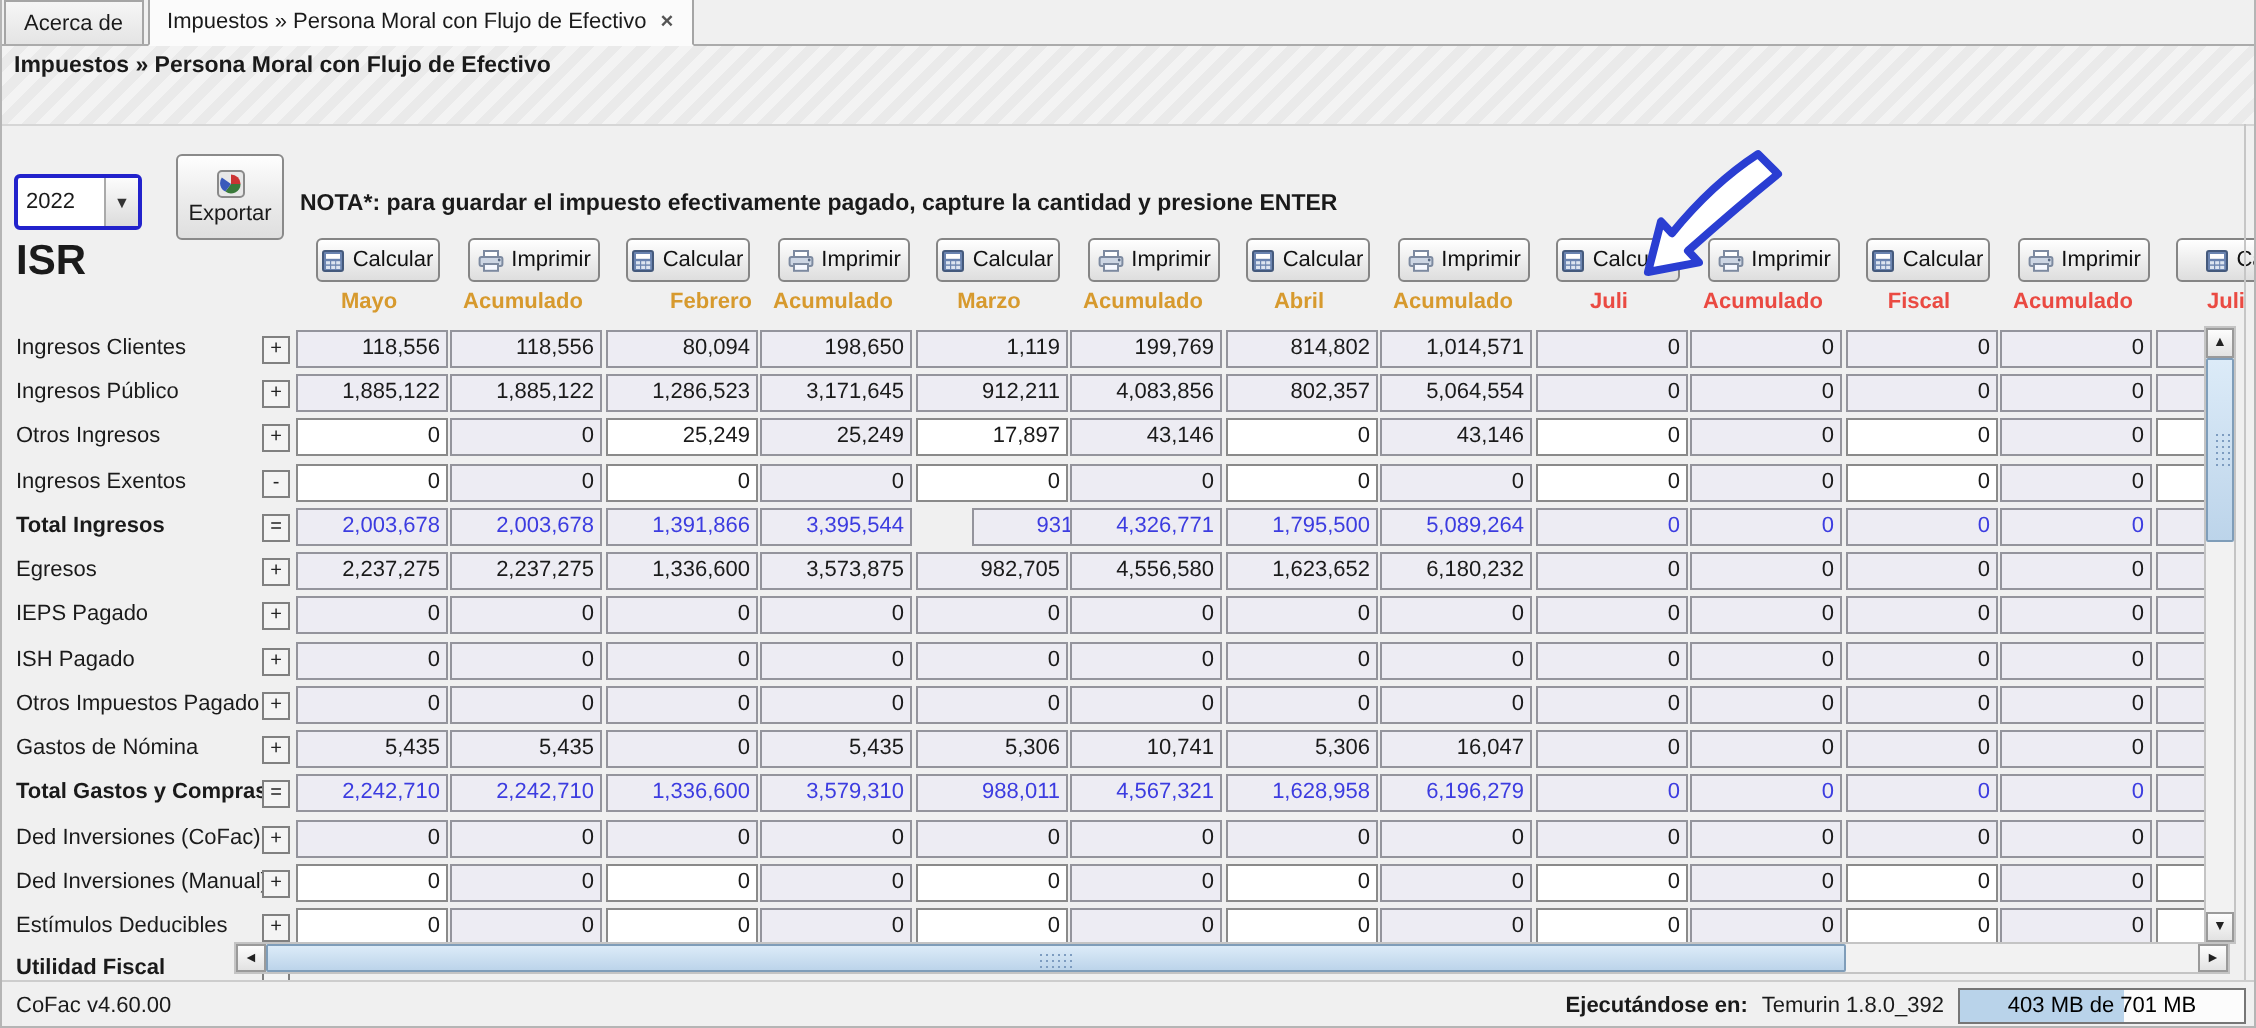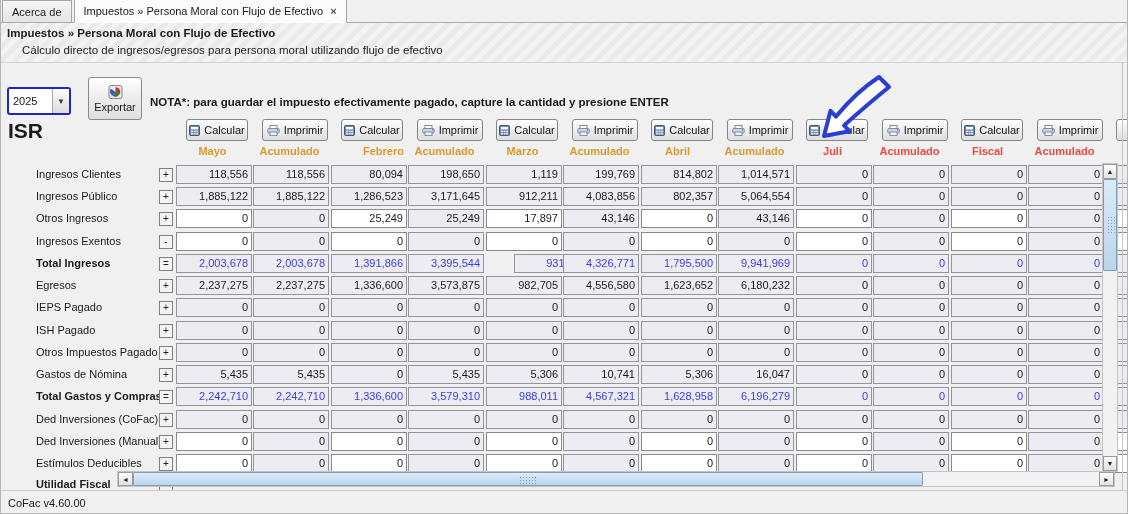--- a/index.html
+++ b/index.html
@@ -19,21 +19,21 @@
   .hdr .subtitle{position:absolute;left:22px;top:22px;font-size:11.5px;color:#222;}
   
   .combo{position:absolute;left:7px;top:87px;width:60px;height:24px;background:#fff;border:2px solid #2222cc;border-radius:3px;display:flex;align-items:center;}
   .combo .val{flex:1;padding-left:4px;}
   .combo .dd{width:16px;height:100%;border-left:1px solid #aaa;background:linear-gradient(#fcfcfc,#dcdcdc);display:flex;align-items:center;justify-content:center;color:#333;font-size:8px;}
   .bigbtn{position:absolute;left:88px;top:77px;width:52px;height:41px;border:1px solid #8a8a8a;border-radius:3px;
           background:linear-gradient(#fefefe,#ececec 50%,#dfdfdf);display:flex;flex-direction:column;align-items:center;justify-content:center;gap:2px;}
   .nota{position:absolute;left:150px;top:96px;font-weight:bold;font-size:11.5px;}
   .isr{position:absolute;left:8px;top:119px;font-size:21px;font-weight:bold;}
   
-  #table-layer{position:absolute;inset:0;z-index:1;margin-left:28px;}
+  #table-layer{position:absolute;inset:0;z-index:1;}
   .hbtn{position:absolute;height:20px;border:1px solid #858585;border-radius:3px;background:linear-gradient(#ffffff,#efefef 45%,#dedede);
         display:flex;align-items:center;justify-content:center;gap:4px;font-size:11px;color:#111;overflow:hidden;white-space:nowrap;}
   .mlabel{position:absolute;width:73px;text-align:center;font-weight:bold;font-size:11px;}
   .rlabel{position:absolute;left:8px;width:120px;white-space:nowrap;}
   .rlabel.b{font-weight:bold;}
   .opbox{position:absolute;left:131px;width:12px;height:12px;border:1px solid #808080;background:#f4f4f4;
          display:flex;align-items:center;justify-content:center;font-size:10px;line-height:10px;color:#222;}
   .cell{position:absolute;width:71px;height:17px;border:1px solid #94949c;background:#edecf3;
         text-align:right;padding-right:3px;line-height:17px;font-size:11px;color:#1a1a1a;}
   .cell.edit{background:#ffffff;border-color:#8a8a8a;}
@@ -67,25 +67,24 @@
       <span>Acerca de</span>
     </div>
   <div class="tab active">
     <span>Impuestos » Persona Moral con Flujo de Efectivo</span>
     <span class="x">×</span>
   </div>
 </div>
 
 <div class="hdr">
   <div class="title">Impuestos » Persona Moral con Flujo de Efectivo</div>
-  <div class="subtitle">Cálculo directo de ingresos/egresos para persona moral utilizando flujo de efectivo</div>
 </div>
 
 <div class="combo">
-  <span class="val">2025</span>
+  <span class="val">2022</span>
   <span class="dd">▼</span>
 </div>
 <div class="bigbtn">
   <svg width="15" height="14" viewBox="0 0 15 14">
     <rect x="1" y="0.5" width="13" height="13" rx="2" fill="#e8e8e8" stroke="#8a8a8a"></rect>
     <path d="M7.5 7 L7.5 2.2 A4.8 4.8 0 0 1 12.3 7 Z" fill="#cc3333"></path>
     <path d="M7.5 7 L12.3 7 A4.8 4.8 0 0 1 4.7 10.8 Z" fill="#3a7a3a"></path>
     <path d="M7.5 7 L4.7 10.8 A4.8 4.8 0 0 1 2.9 3.8 Z" fill="#3a5abb"></path>
   </svg>
   <span>Exportar</span>
@@ -314,21 +313,21 @@
     <div class="cell stub edit" style="left: 1078px; top: 232px; width: 24px;"></div>
     <div class="rlabel b" style="top: 257px;">Total Ingresos</div>
     <div class="opbox" style="top: 257px;">=</div>
     <div class="cell total" style="left: 148px; top: 254px;">2,003,678</div>
     <div class="cell total" style="left: 225px; top: 254px;">2,003,678</div>
     <div class="cell total" style="left: 303px; top: 254px;">1,391,866</div>
     <div class="cell total" style="left: 380px; top: 254px;">3,395,544</div>
     <div class="cell total" style="left: 486px; top: 254px;">931,227</div>
     <div class="cell total" style="left: 535px; top: 254px;">4,326,771</div>
     <div class="cell total" style="left: 613px; top: 254px;">1,795,500</div>
-    <div class="cell total" style="left: 690px; top: 254px;">9,941,969</div>
+    <div class="cell total" style="left: 690px; top: 254px;">5,089,264</div>
     <div class="cell total" style="left: 768px; top: 254px;">0</div>
     <div class="cell total" style="left: 845px; top: 254px;">0</div>
     <div class="cell total" style="left: 923px; top: 254px;">0</div>
     <div class="cell total" style="left: 1000px; top: 254px;">0</div>
     <div class="cell stub " style="left: 1078px; top: 254px; width: 24px;"></div>
     <div class="rlabel" style="top: 279px;">Egresos</div>
     <div class="opbox" style="top: 279px;">+</div>
     <div class="cell " style="left: 148px; top: 276px;">2,237,275</div>
     <div class="cell " style="left: 225px; top: 276px;">2,237,275</div>
     <div class="cell " style="left: 303px; top: 276px;">1,336,600</div>
@@ -483,15 +482,23 @@
   </div>
   <div class="sb-arrow" style="left:0;bottom:0;width:12px;height:13px;">▼</div>
 </div>
 
 <svg class="arrow-svg" width="140" height="80" viewBox="770 68 140 80">
   <path d="M 879 77 Q 856 92 836 116.6 L 830.5 110.8 L 824 136 L 849.5 131.2 L 844 125.4 Q 868 104 889 87 Z" fill="#ffffff" stroke="#2a3ed2" stroke-width="4" stroke-linejoin="round"></path>
 </svg>
 
 <div class="statusbar">
   <span class="ver">CoFac v4.60.00</span>
+  <div class="status-right">
+    <span class="exec">Ejecutándose en:</span>
+    <span>Temurin 1.8.0_392</span>
+    <div class="membox">
+      <div class="memfill" id="memfill" style="width: 57.5%;"></div>
+      <div class="memtext">403 MB de 701 MB</div>
+    </div>
+  </div>
 </div>
 
 <div class="frame"></div>
 
 </body></html>

